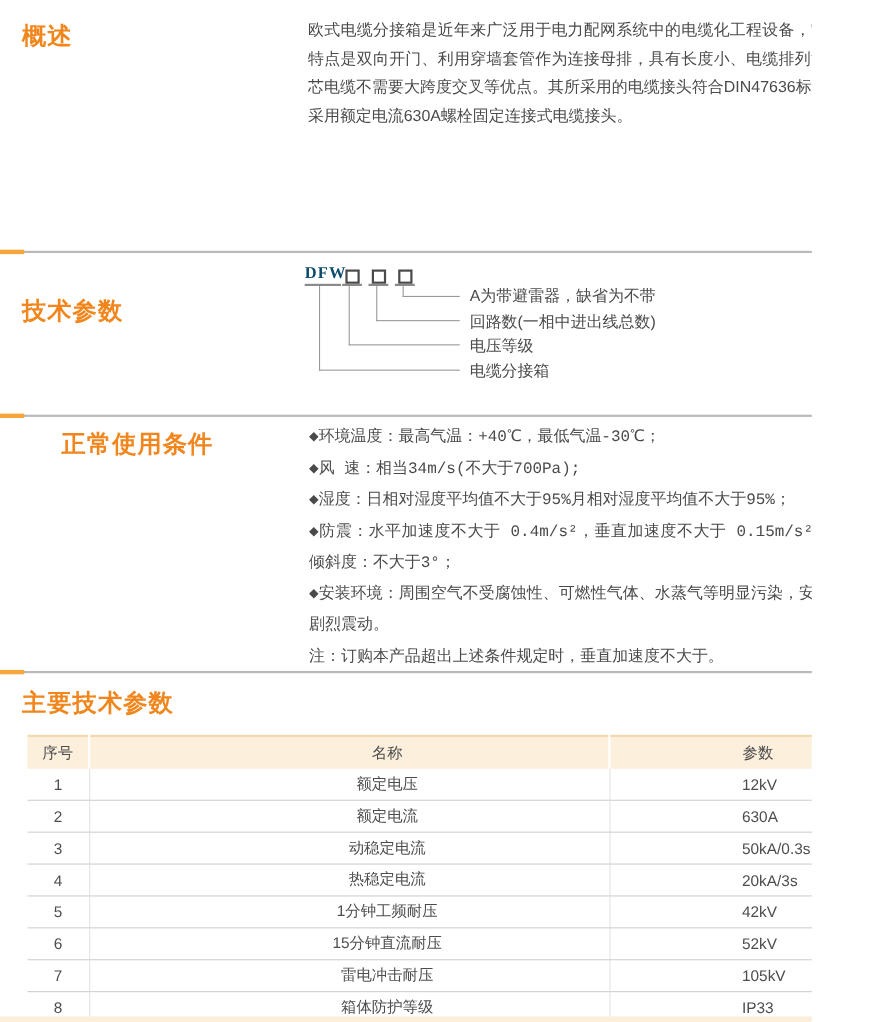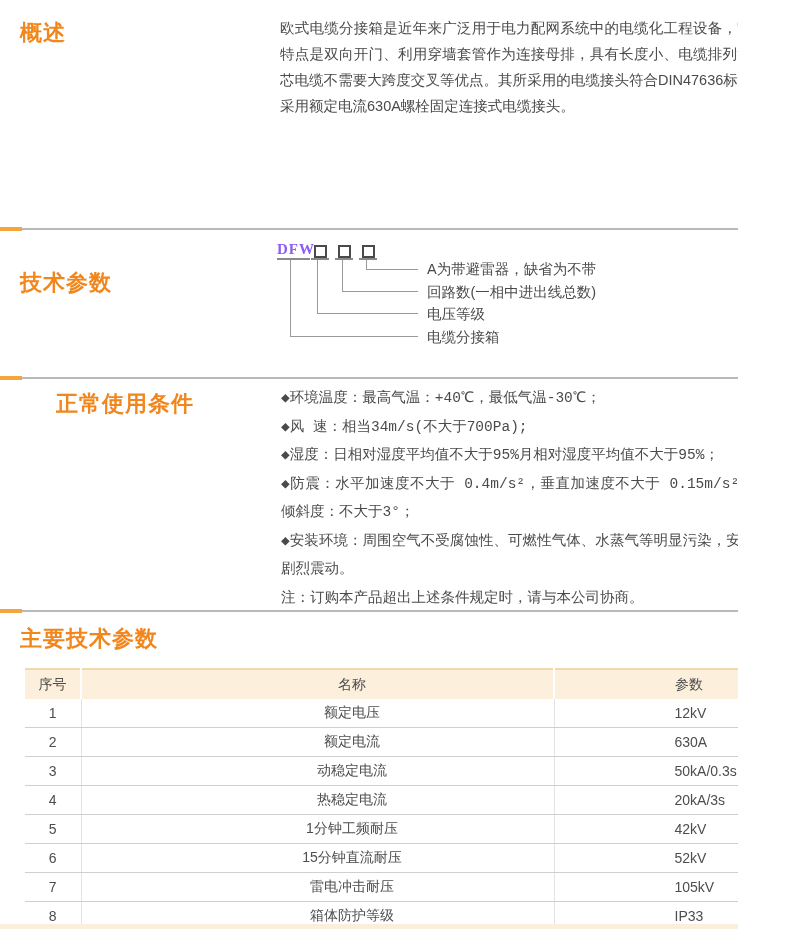--- a/index.html
+++ b/index.html
@@ -23,21 +23,21 @@
     color:var(--accent);letter-spacing:1px;white-space:nowrap;
   }
   .divider{position:absolute;left:0;width:796px;height:2px;background:var(--divider);}
   .divider .accent-cap{position:absolute;left:0;top:-1px;width:22px;height:4px;background:var(--accent-light);}
   .overview-text{
     position:absolute;left:280px;top:15px;width:516px;
     font-size:14.5px;line-height:26px;text-align:justify;
   }
   
   .dfw{position:absolute;left:277px;top:241px;font-family:"Liberation Serif",serif;
-       font-weight:bold;font-size:15px;color:#8b5cf6;letter-spacing:1px;}
+       font-weight:bold;font-size:15px;color:#0c4a6e;letter-spacing:1px;}
   .dbox{position:absolute;top:245px;width:9px;height:9px;border:2px solid #4a4a4a;background:#fff;}
   .uline{position:absolute;top:258px;height:2px;background:#8a8a8a;}
   .vline{position:absolute;width:1px;background:var(--line);}
   .hline{position:absolute;height:1px;background:var(--line);}
   .dlabel{position:absolute;left:427px;font-size:14.5px;white-space:nowrap;}
   
   .cond-list{position:absolute;left:281px;top:384px;width:518px;
              font-size:14.5px;line-height:28.5px;font-family:Liberation Mono, monospace;}
   .cond-item{text-align:justify;}
   
@@ -105,21 +105,21 @@
       <span class="accent-cap"></span>
     </div>
 
   <div class="heading" style="top:389px;margin-left:36px;">正常使用条件</div>
   <div class="cond-list">
     <div class="cond-item">◆环境温度：最高气温：+40℃，最低气温-30℃；</div>
     <div class="cond-item">◆风 速：相当34m/s(不大于700Pa);</div>
     <div class="cond-item">◆湿度：日相对湿度平均值不大于95%月相对湿度平均值不大于95%；</div>
     <div class="cond-item">◆防震：水平加速度不大于 0.4m/s²，垂直加速度不大于 0.15m/s²安装地点倾斜度：不大于3°；</div>
     <div class="cond-item">◆安装环境：周围空气不受腐蚀性、可燃性气体、水蒸气等明显污染，安装地点无剧烈震动。</div>
-    <div class="cond-item">注：订购本产品超出上述条件规定时，请与本公司协商。</div>
+    <div class="cond-item">注：订购本产品超出上述条件规定时，垂直加速度不大于。</div>
   </div>
 
   <div class="divider" style="top:610px;">
       <span class="accent-cap"></span>
     </div>
 
   <div class="heading" style="top:624px;">主要技术参数</div>
 
   <table class="params-table">
     <thead>

